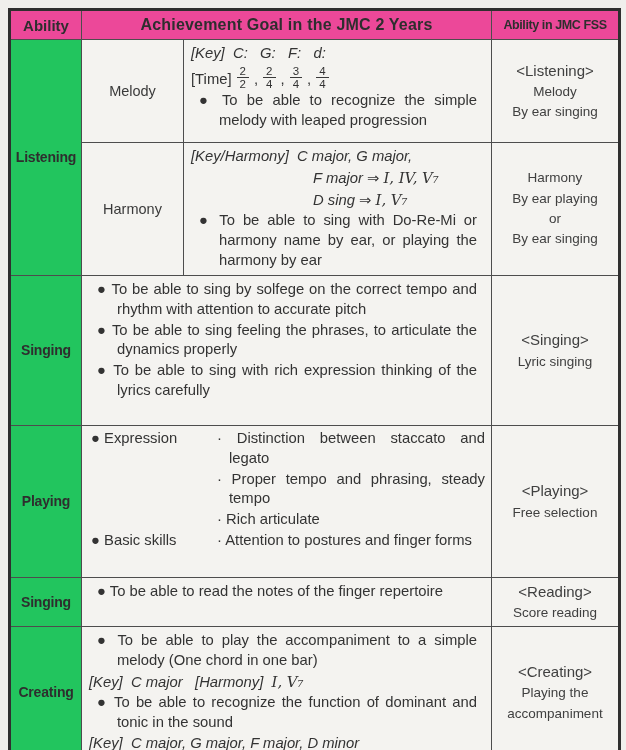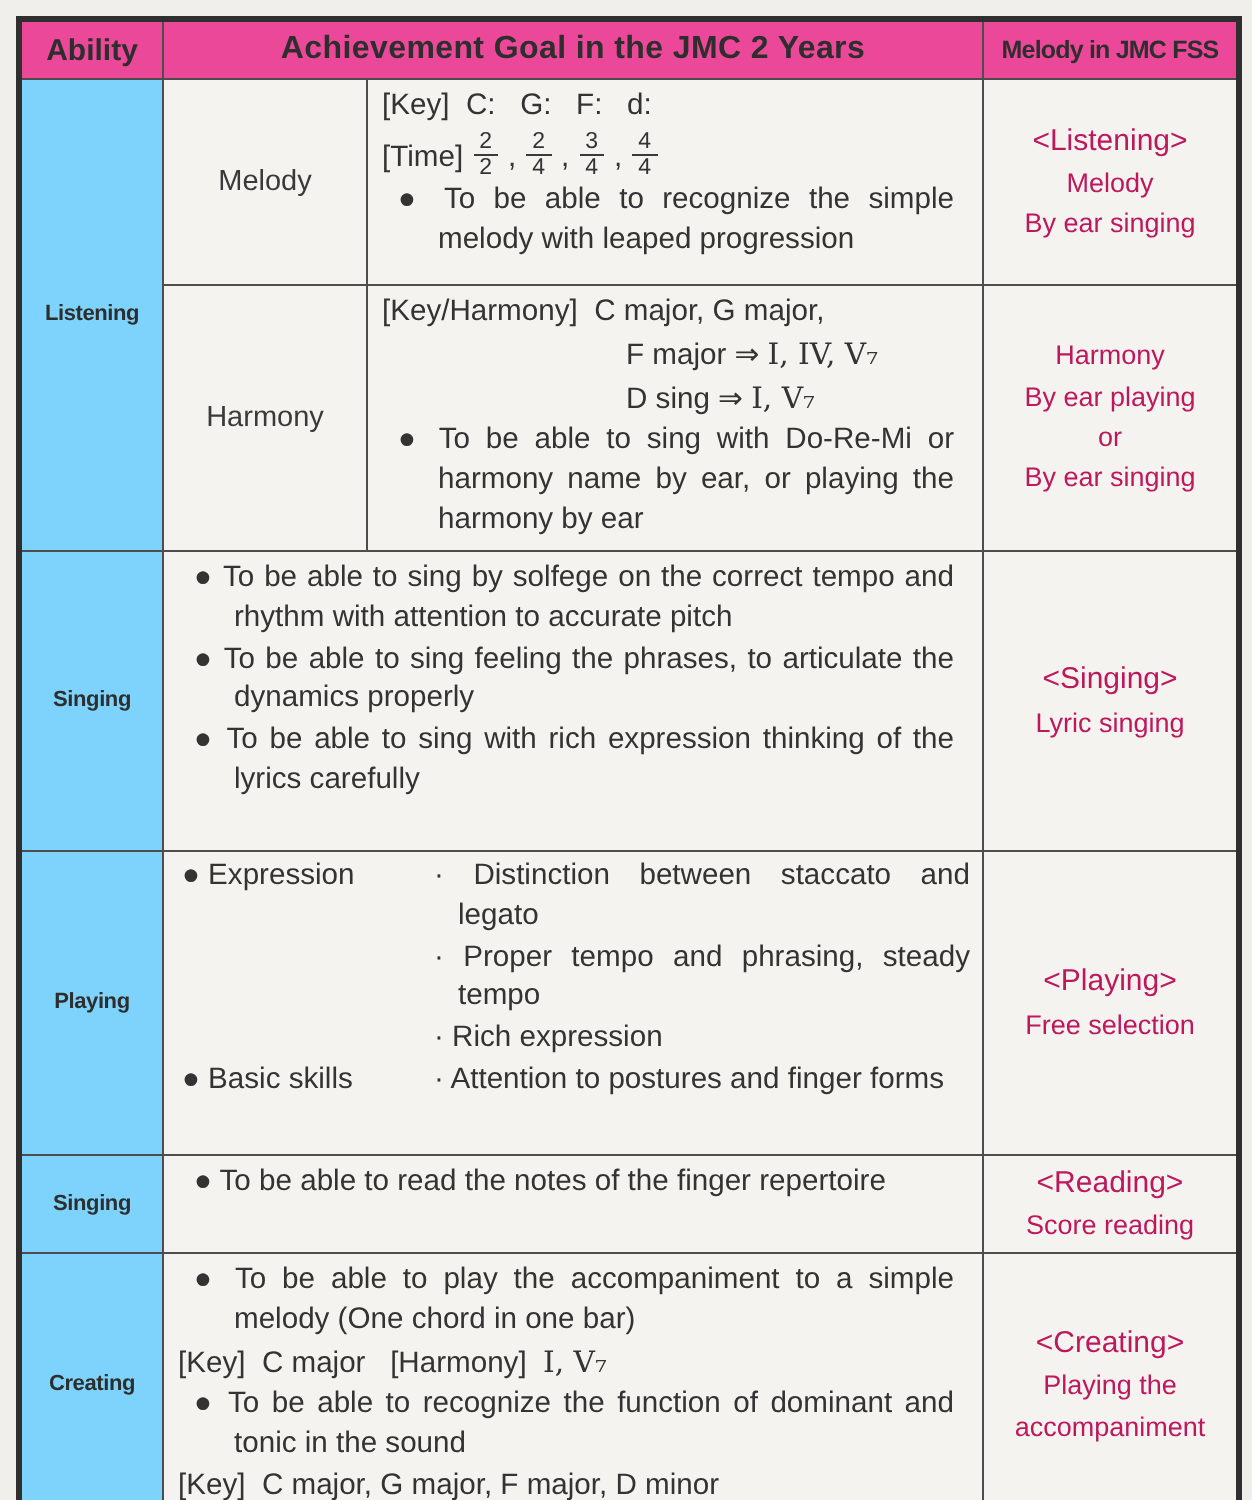--- a/index.html
+++ b/index.html
@@ -29,37 +29,37 @@
   .hd{
     background:#ec4899;
     font-weight:bold;
     font-size:15px;
     color:#2e2e2e;
   }
   .hd-goal{font-size:16px;letter-spacing:.2px;}
   .hd-subject{font-size:12.5px;letter-spacing:-.4px;}
   
   .ability{
-    background:#7dd3fc;
+    background:#22c55e;
     vertical-align:middle;text-align:center;
-    font-weight:bold;font-size:11px;letter-spacing:-.2px;
+    font-weight:bold;font-size:14px;letter-spacing:-.2px;
     color:#2e2e2e;
     padding:2px 1px;
   }
   
   .subcat{
     vertical-align:middle;text-align:center;
     font-size:14.5px;color:#3a3a3a;
   }
   
   .content{
     font-size:14.8px;line-height:1.34;color:#333;
     padding:3px 6px 3px 7px;
   }
-  .kv{white-space:pre-wrap;margin:1px 0;}
+  .kv{white-space:pre-wrap;margin:1px 0;font-style:italic;}
   .indent{padding-left:122px;}
   .bullet{
     padding-left:20px;text-indent:-20px;
     text-align:justify;
     margin:1px 8px;
   }
   .nums{font-family:"DejaVu Serif","DejaVu Sans",serif;}
   
   .time-line{display:flex;align-items:flex-end;gap:4px;margin:1px 0;}
   .time-label{white-space:pre;}
@@ -73,42 +73,42 @@
   
   .play-grid{display:grid;grid-template-columns:128px 1fr;row-gap:0;}
   .play-label{padding-left:2px;}
   .play-items div{
     padding-left:12px;text-indent:-12px;
     text-align:justify;margin:0 0 1px 0;
   }
   
   .subject{
     vertical-align:middle;text-align:center;
-    color:#be185d;
+    color:#404040;
     padding:2px 3px;
   }
   .subj-line{font-size:13.5px;line-height:1.5;}
   .subj-line.big{font-size:15px;}
 </style>
 </head>
 <body>
 
 <table class="doc">
   <colgroup>
     <col style="width:72px">
       <col style="width:102px">
       <col style="width:308px">
       <col style="width:128px">
   </colgroup>
 
   <tbody>
       <tr class="r-head">
     <td class="hd">Ability</td>
     <td class="hd hd-goal" colspan="2">Achievement Goal in the JMC 2 Years</td>
-    <td class="hd hd-subject">Melody in JMC FSS</td>
+    <td class="hd hd-subject">Ability in JMC FSS</td>
   </tr>
 
   <tr style="height:103px">
     <td class="ability" rowspan="2">Listening</td>
     <td class="subcat">Melody</td>
     <td class="content">
       <div class="kv">[Key]  C:   G:   F:   d:</div>
       <div class="time-line">
         <span class="time-label">[Time]</span>
         <span class="frac">
@@ -170,21 +170,21 @@
   </tr>
 
   <tr style="height:152px">
     <td class="ability">Playing</td>
     <td class="content" colspan="2">
       <div class="play-grid">
         <div class="play-label">● Expression</div>
         <div class="play-items">
           <div>· Distinction between staccato and legato</div>
           <div>· Proper tempo and phrasing, steady tempo</div>
-          <div>· Rich expression</div>
+          <div>· Rich articulate</div>
         </div>
         <div class="play-label">● Basic skills</div>
         <div class="play-items">
           <div>· Attention to postures and finger forms</div>
         </div>
       </div>
     </td>
     <td class="subject">
       <div class="subj-line big">&lt;Playing&gt;</div>
       <div class="subj-line">Free selection</div>

